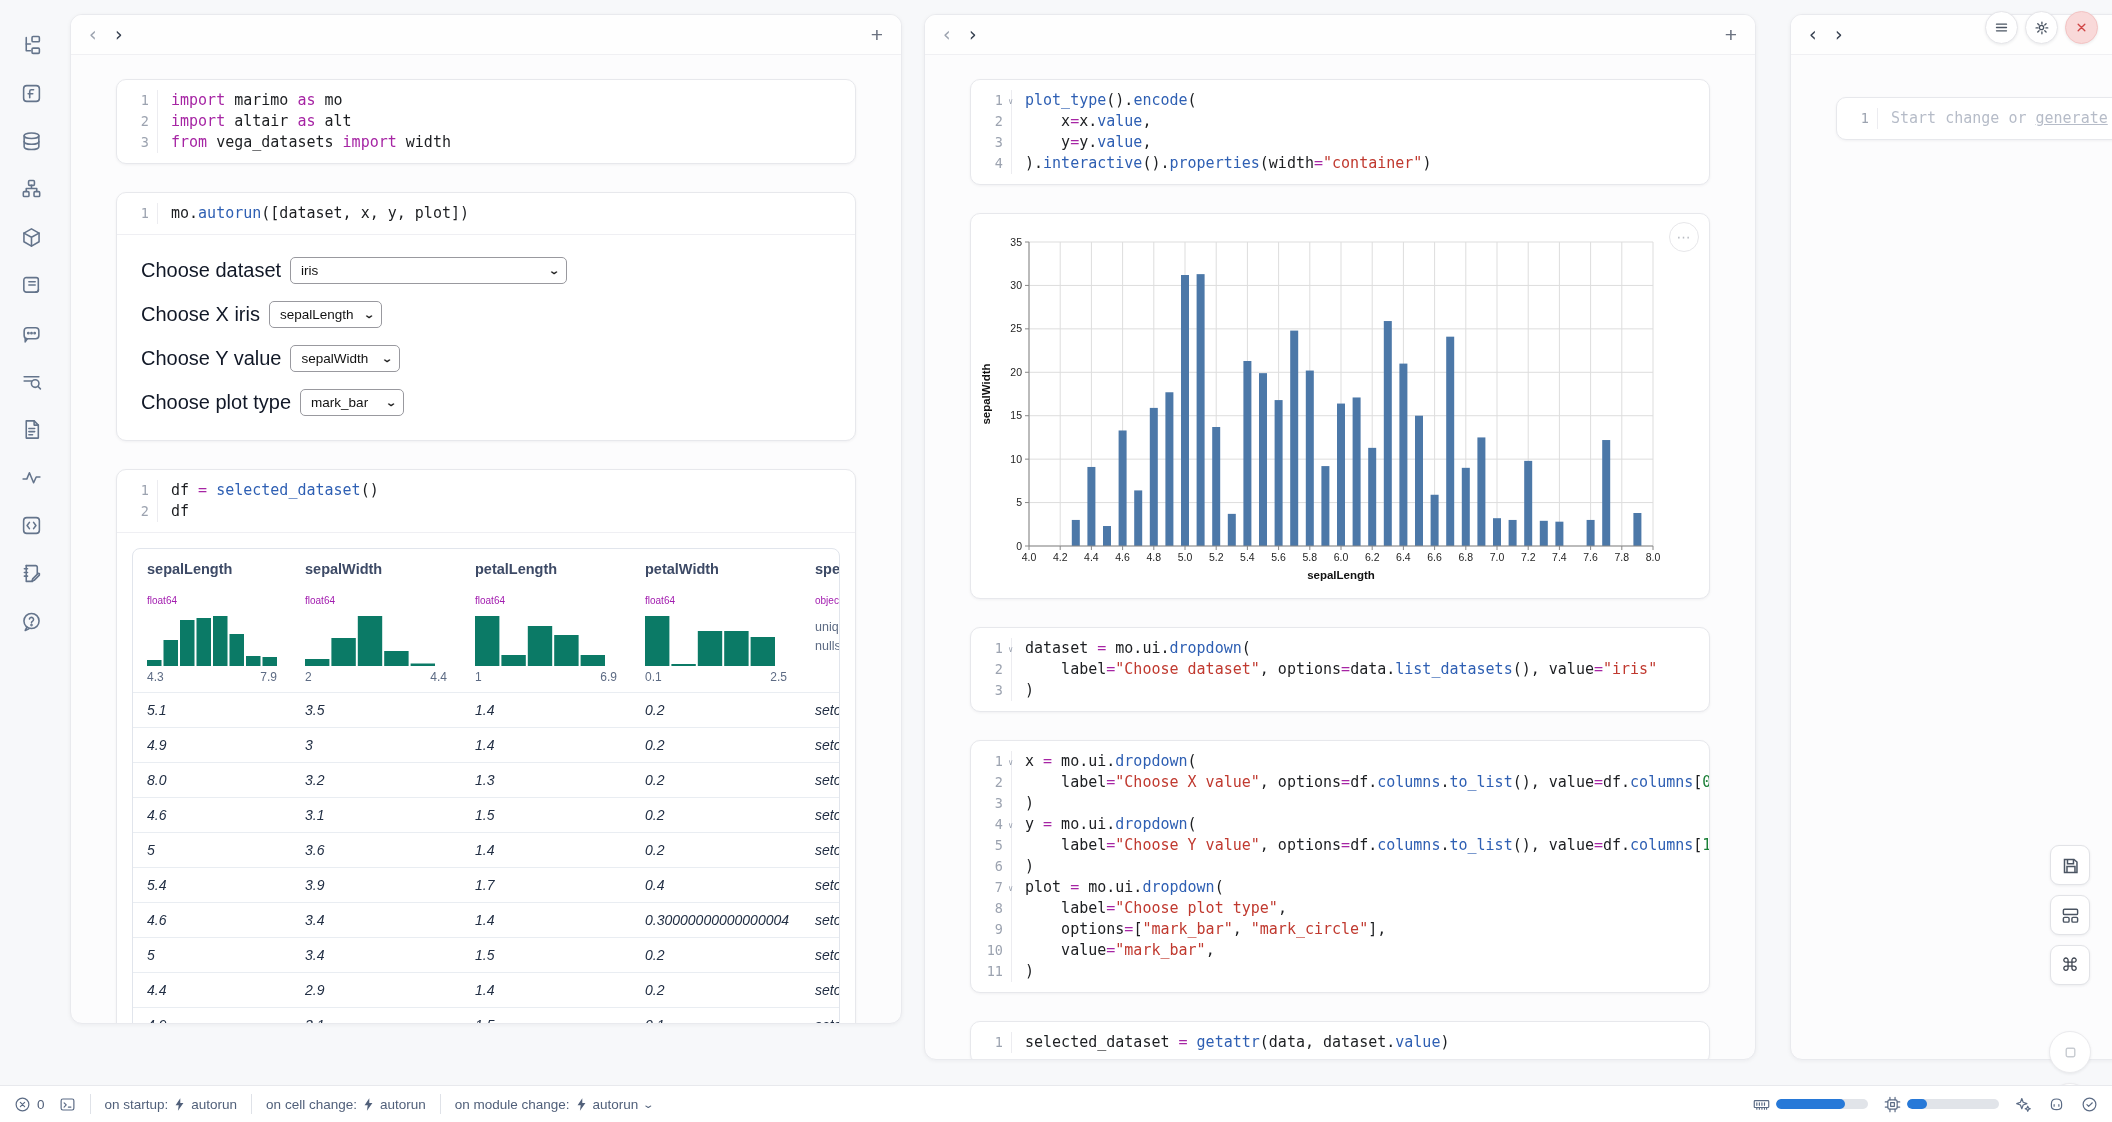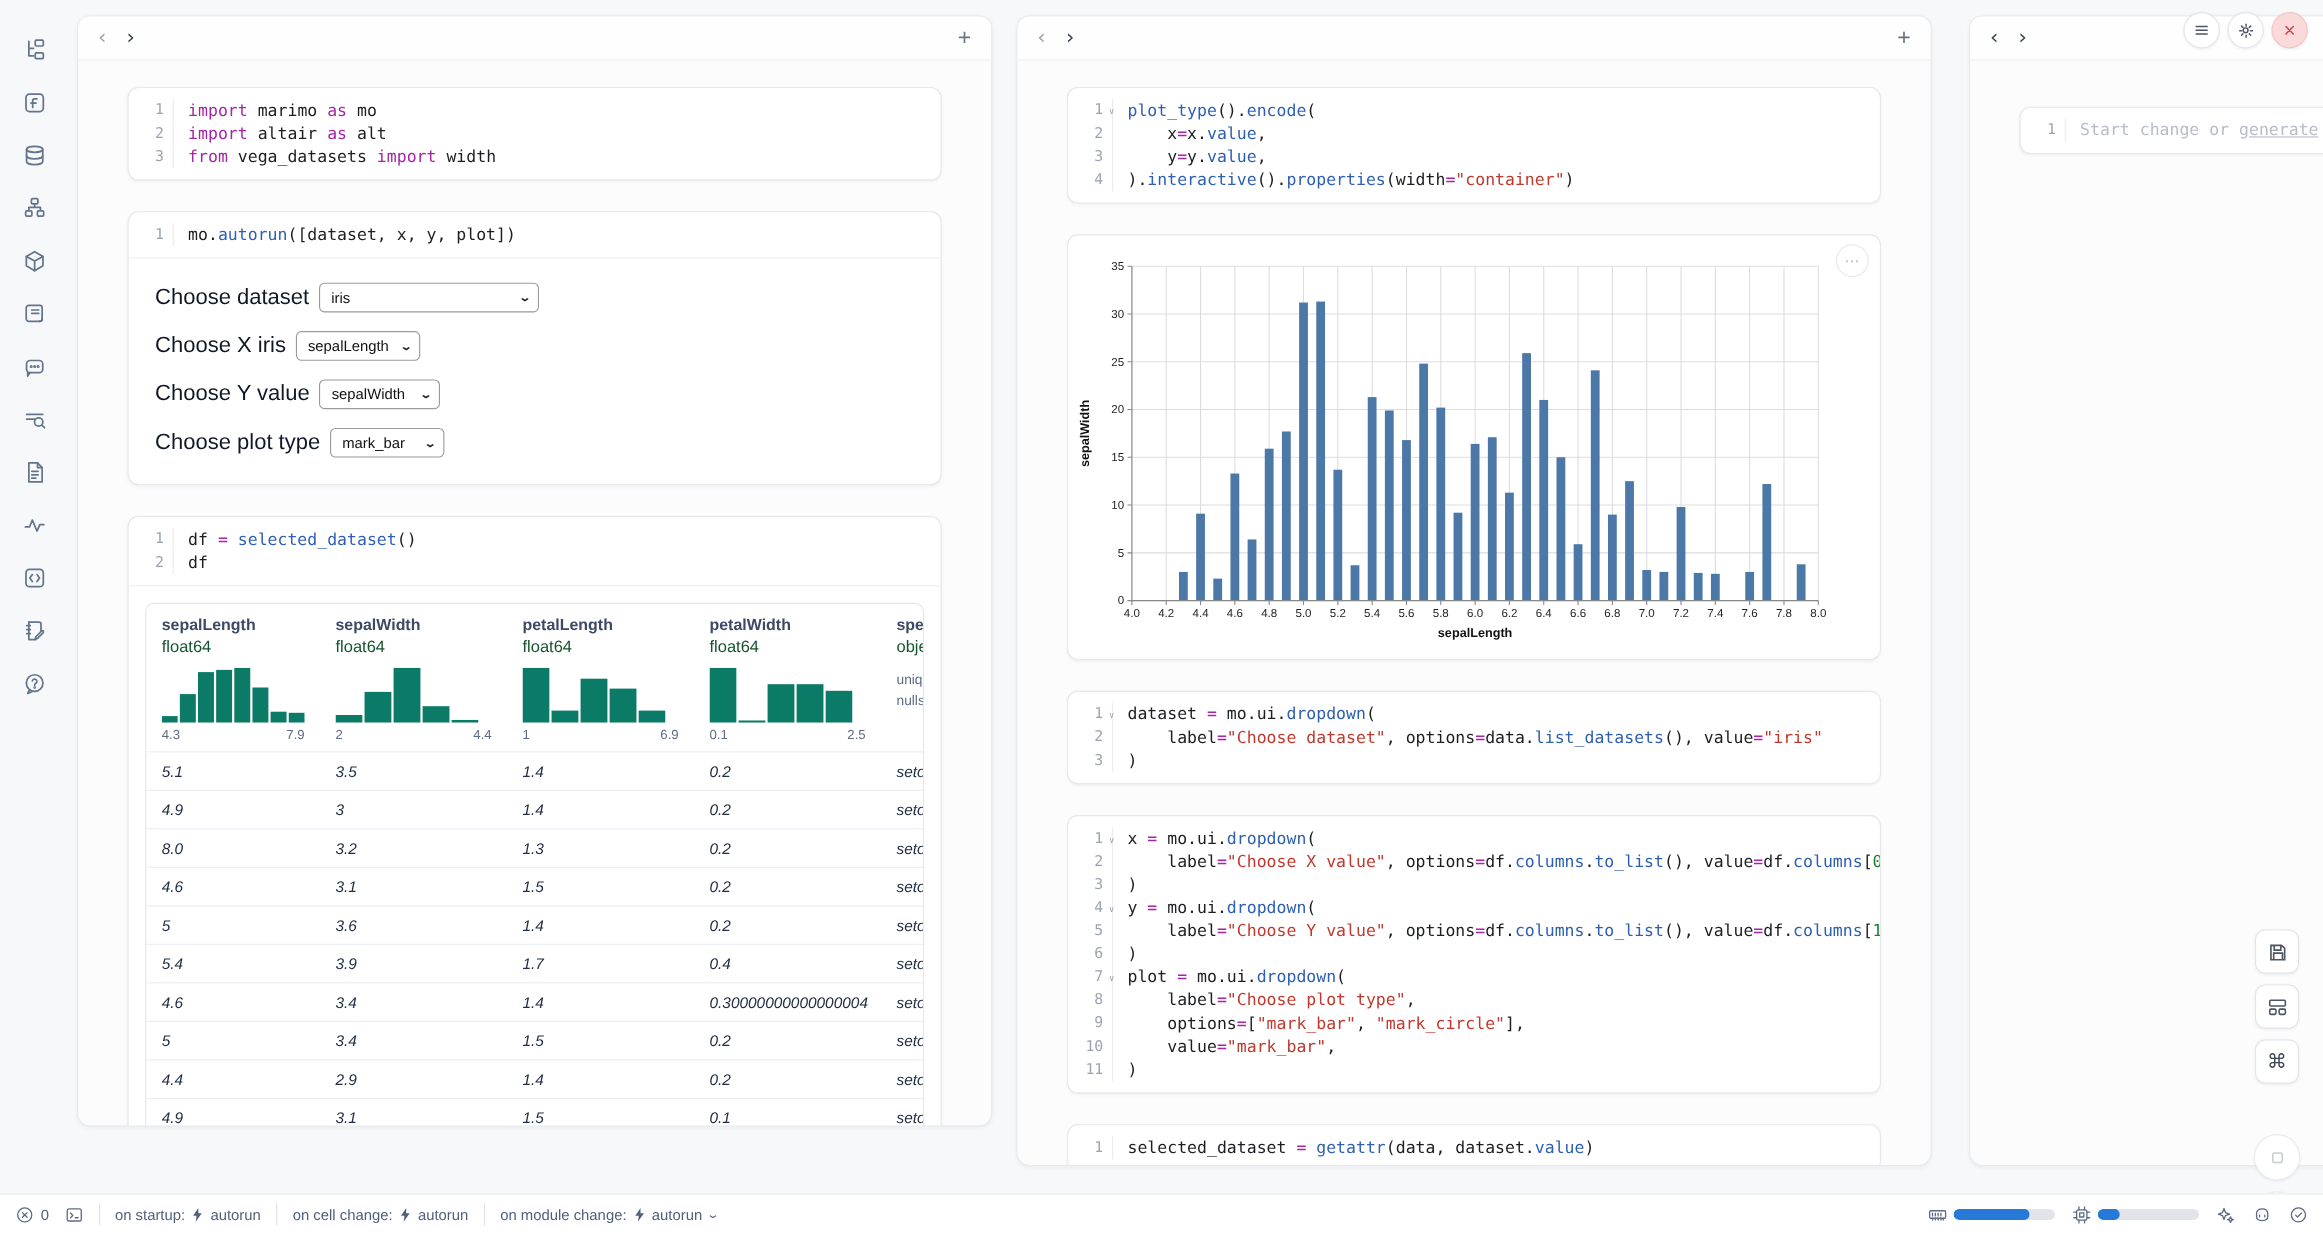--- a/index.html
+++ b/index.html
@@ -53,21 +53,21 @@
     padding:0 8px 0 10px; font-size:13.5px; color:#111; cursor:pointer; }
   .select .chev { font-size:10px; color:#222; margin-left:10px; font-weight:bold;
     transform:scaleX(1.4); }
 
   
   .df-wrap { padding:15px 15px 0; }
   .df-table { border:1px solid #e1e5ec; border-radius:8px; overflow:hidden; background:#fff; }
   .df-head { display:flex; }
   .df-hcell { padding:12px 14px 8px; }
   .df-hname { font-size:14.5px; font-weight:bold; color:#3d4a66; }
-  .df-htype { font-size:15px; color:#14532d; margin-top:3px; }
+  .df-htype { font-size:10px; color:#a21caf; margin-top:18px; }
   .df-hist { margin-top:10px; height:50px; }
   .df-range { display:flex; justify-content:space-between; font-size:12px; color:#5d6b84;
     margin-top:4px; }
   .df-meta { font-size:12.5px; color:#5d6b84; line-height:1.55; margin-top:12px; }
   .df-row { display:flex; border-top:1px solid #e9edf2;font-style:italic; }
   .df-cell { padding:9px 14px; font-size:14px; color:#222f44; white-space:nowrap; overflow:hidden; }
   .c0{width:158px;flex:0 0 158px;} .c1{width:170px;flex:0 0 170px;} .c2{width:170px;flex:0 0 170px;}
   .c3{width:170px;flex:0 0 170px;} .c4{flex:1;min-width:0;}
 
   
@@ -244,21 +244,21 @@
         <div class="code-area mono">
           <div class="cline">
             <span class="gut">1</span>
             <span class="codetxt"><span>mo.</span><span class="tk-f">autorun</span><span>([dataset, x, y, plot])</span></span>
           </div>
         </div>
         <div class="cell-output">
           <div class="ctrl-rows">
             <div class="ctrl-row">
               <span class="ctrl-label">Choose dataset</span>
-      <span class="select" style="width:200px">
+      <span class="select" style="width:277px">
       <span>iris</span>
       <span class="chev">⌄</span>
               </span>
             </div>
             <div class="ctrl-row">
               <span class="ctrl-label">Choose X iris</span>
       <span class="select" style="width:113px">
       <span>sepalLength</span>
       <span class="chev">⌄</span>
               </span>

